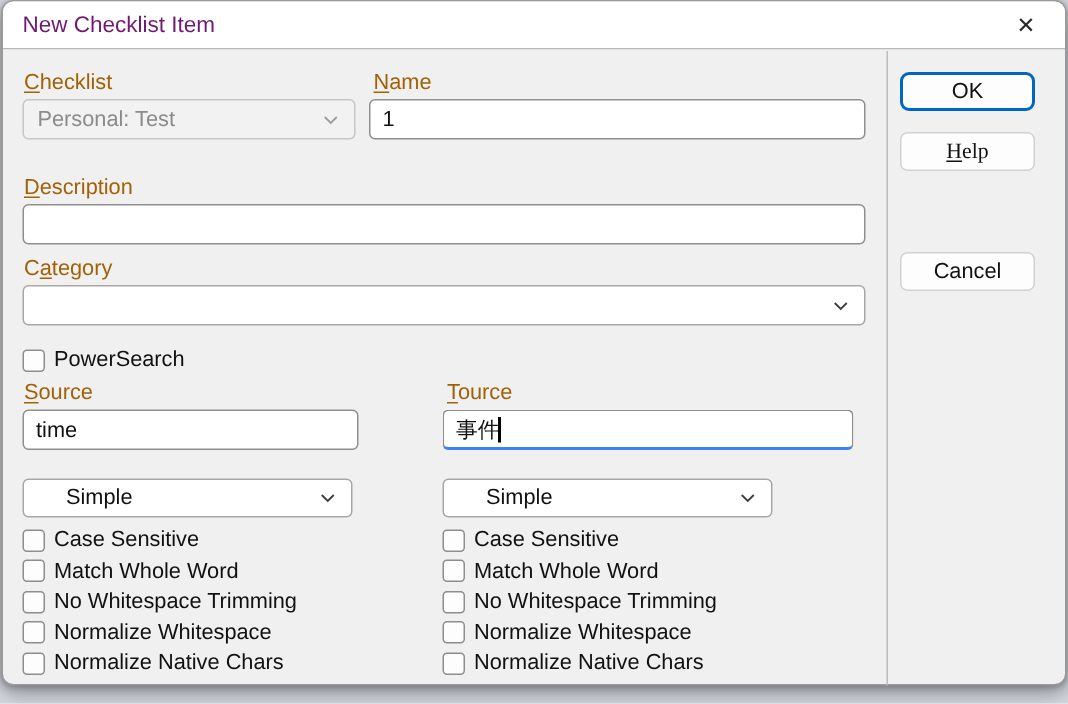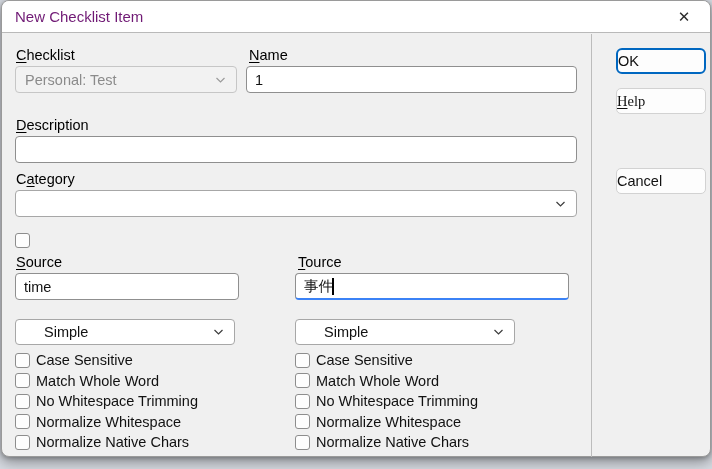--- a/index.html
+++ b/index.html
@@ -44,21 +44,21 @@
   }
   .divider-v {
     position: absolute;
     left: 589px; top: 33px;
     width: 0; height: 423px;
     border-left: 1px solid #bcbcbc;
   }
   .lbl {
     position: absolute;
     font-size: 14.5px;
-    color: #000000;
+    color: #a16207;
     line-height: 17px;
     white-space: nowrap;
   }
   .u { text-decoration: underline; text-underline-offset: 2px; }
   .txt {
     position: absolute;
     height: 27px;
     background: #ffffff;
     border: 1px solid #8f8f8f;
     border-radius: 4px;
@@ -108,27 +108,27 @@
   }
   .cbtext {
     margin-left: 6px;
     font-size: 14.5px; color: #111;
     white-space: nowrap;
   }
   .cbcol { position: absolute; }
   .cbcol .cbrow { position: relative; margin-bottom: 4.5px; }
   .btn {
     position: absolute;
-    left: 614px; width: 90px; height: 26px;
+    left: 598px; width: 90px; height: 26px;
     background: #fdfdfd;
     border: 1px solid #d2d2d2;
     border-radius: 5px;
     font-family: "Liberation Sans", "DejaVu Sans", sans-serif;
     font-size: 14.5px; color: #111;
-    display: flex; align-items: center; 
+    display: flex; align-items: center; justify-content: center;
     cursor: pointer;
   }
   .btn.default {
     border: 2px solid #0067c0;
     border-radius: 6px;
   }
   .caret {
     position: absolute;
     width: 1.5px; height: 17px;
     background: #000;
@@ -169,20 +169,21 @@
     <span class="val"></span>
     <span class="chev">
       <svg width="13" height="13" viewBox="0 0 13 13">
           <path d="M2.5 4.5 L6.5 8.5 L10.5 4.5" fill="none" stroke="#3c3c3c" stroke-width="1.2"></path>
         </svg>
     </span>
   </div>
 
   <div class="cbrow" style="left:13px; top:231px;">
     <span class="cbox"></span>
+    <span class="cbtext">PowerSearch</span>
   </div>
 
   <div class="lbl" style="left:14px; top:253px;"><span class="u">S</span><span>ource</span></div>
   <div class="lbl" style="left:296px; top:253px;"><span class="u">T</span><span>ource</span></div>
 
   <input class="txt" style="left: 13px; top: 272px; width: 224px;" value="time">
   <input class="txt focused" style="left: 293px; top: 272px; width: 274px;" value="事件">
   <div class="caret" style="left:330px; top:277px;"></div>
 
   <div class="combo match" style="left:13px; top:318px; width:220px; height:26px;">

